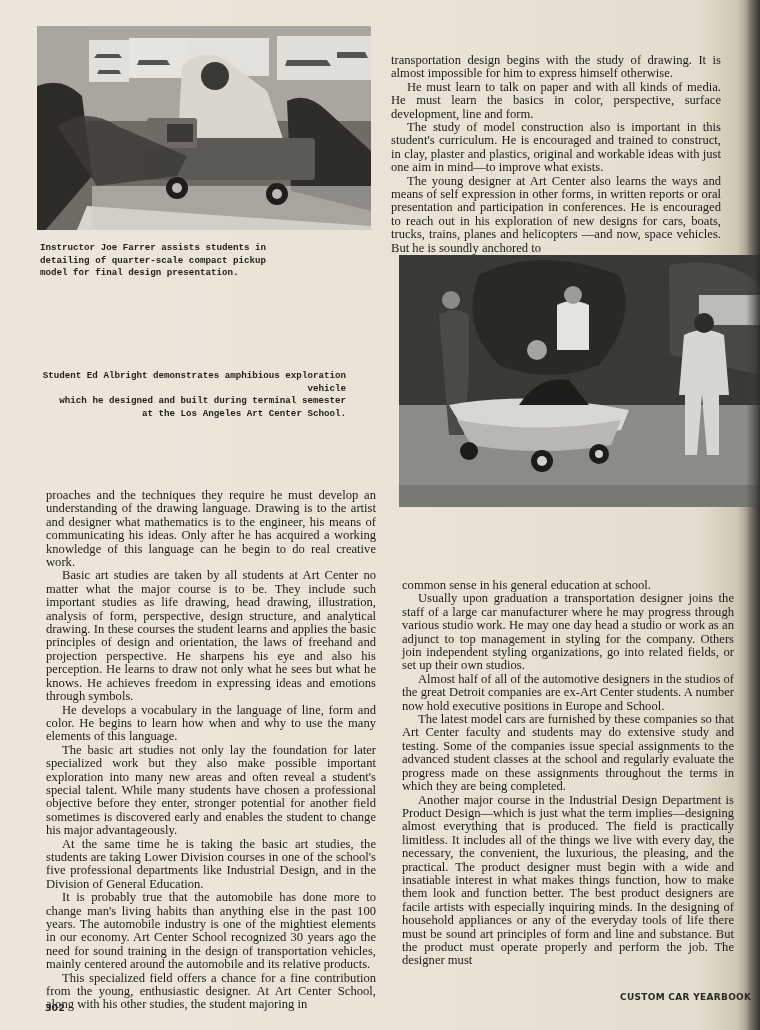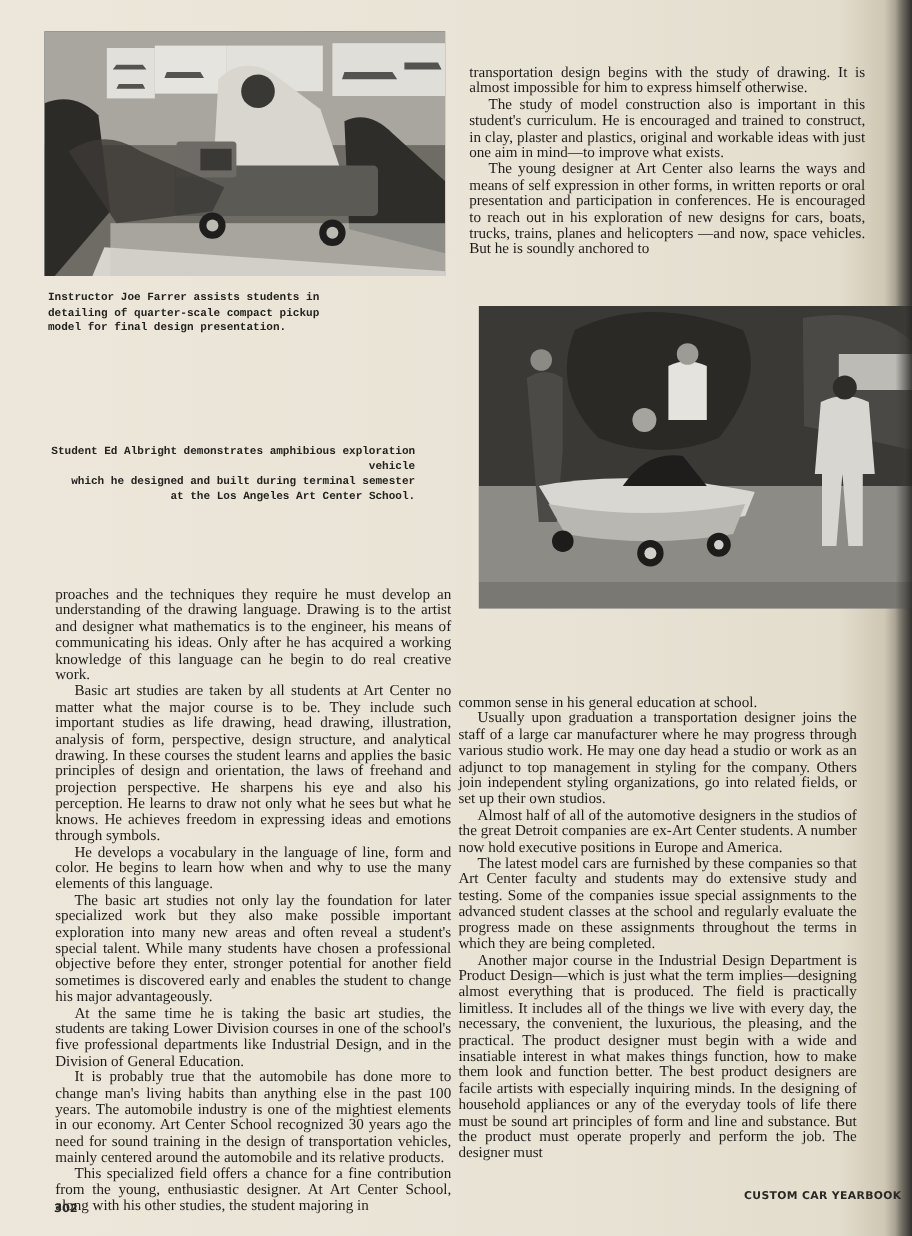--- a/index.html
+++ b/index.html
@@ -85,20 +85,21 @@
   <div class="caption" style="left:40px; top:242px; width:240px;">Instructor Joe Farrer assists students in detailing of quarter-scale compact pickup model for final design presentation.</div>
 
   <div class="caption" style="left:40px; top:370px; width:306px; text-align:right;">
     <div>Student Ed Albright demonstrates amphibious exploration vehicle</div>
     <div>which he designed and built during terminal semester</div>
     <div>at the Los Angeles Art Center School.</div>
   </div>
 
   <div class="col-text" style="left:391px; top:12px; width:330px;">
     <p class="no-indent">transportation design begins with the study of drawing. It is almost impossible for him to express himself otherwise.</p>
+    <p>He must learn to talk on paper and with all kinds of media. He must learn the basics in color, perspective, surface development, line and form.</p>
     <p>The study of model construction also is important in this student's curriculum. He is encouraged and trained to construct, in clay, plaster and plastics, original and workable ideas with just one aim in mind—to improve what exists.</p>
     <p>The young designer at Art Center also learns the ways and means of self expression in other forms, in written reports or oral presentation and participation in conferences. He is encouraged to reach out in his exploration of new designs for cars, boats, trucks, trains, planes and helicopters —and now, space vehicles. But he is soundly anchored to</p>
   </div>
 
   <div class="photo" style="left:399px; top:255px; width:361px; height:252px;">
     <svg viewBox="0 0 361 252" preserveAspectRatio="none">
       <rect x="0" y="0" width="361" height="252" fill="#6a6863"></rect>
       <rect x="0" y="0" width="361" height="150" fill="#3a3935"></rect>
       <path d="M80 20 q60 -30 140 0 q20 40 -20 90 q-50 20 -100 0 q-40 -40 -20 -90z" fill="#2a2926"></path>
       <path d="M270 10 q60 -10 91 20 v90 l-90 -20z" fill="#4a4945"></path>
@@ -126,24 +127,24 @@
   <div class="col-text" style="left:46px; top:447px; width:330px;">
     <p class="no-indent">proaches and the techniques they require he must develop an understanding of the drawing language. Drawing is to the artist and designer what mathematics is to the engineer, his means of communicating his ideas. Only after he has acquired a working knowledge of this language can he begin to do real creative work.</p>
     <p>Basic art studies are taken by all students at Art Center no matter what the major course is to be. They include such important studies as life drawing, head drawing, illustration, analysis of form, perspective, design structure, and analytical drawing. In these courses the student learns and applies the basic principles of design and orientation, the laws of freehand and projection perspective. He sharpens his eye and also his perception. He learns to draw not only what he sees but what he knows. He achieves freedom in expressing ideas and emotions through symbols.</p>
     <p>He develops a vocabulary in the language of line, form and color. He begins to learn how when and why to use the many elements of this language.</p>
     <p>The basic art studies not only lay the foundation for later specialized work but they also make possible important exploration into many new areas and often reveal a student's special talent. While many students have chosen a professional objective before they enter, stronger potential for another field sometimes is discovered early and enables the student to change his major advantageously.</p>
     <p>At the same time he is taking the basic art studies, the students are taking Lower Division courses in one of the school's five professional departments like Industrial Design, and in the Division of General Education.</p>
     <p>It is probably true that the automobile has done more to change man's living habits than anything else in the past 100 years. The automobile industry is one of the mightiest elements in our economy. Art Center School recognized 30 years ago the need for sound training in the design of transportation vehicles, mainly centered around the automobile and its relative products.</p>
     <p>This specialized field offers a chance for a fine contribution from the young, enthusiastic designer. At Art Center School, along with his other studies, the student majoring in</p>
   </div>
 
-  <div class="col-text" style="left:382px; top:537px; width:332px;">
+  <div class="col-text" style="left:402px; top:537px; width:332px;">
     <p class="no-indent">common sense in his general education at school.</p>
     <p>Usually upon graduation a transportation designer joins the staff of a large car manufacturer where he may progress through various studio work. He may one day head a studio or work as an adjunct to top management in styling for the company. Others join independent styling organizations, go into related fields, or set up their own studios.</p>
-    <p>Almost half of all of the automotive designers in the studios of the great Detroit companies are ex-Art Center students. A number now hold executive positions in Europe and America.</p>
+    <p>Almost half of all of the automotive designers in the studios of the great Detroit companies are ex-Art Center students. A number now hold executive positions in Europe and School.</p>
     <p>The latest model cars are furnished by these companies so that Art Center faculty and students may do extensive study and testing. Some of the companies issue special assignments to the advanced student classes at the school and regularly evaluate the progress made on these assignments throughout the terms in which they are being completed.</p>
     <p>Another major course in the Industrial Design Department is Product Design—which is just what the term implies—designing almost everything that is produced. The field is practically limitless. It includes all of the things we live with every day, the necessary, the convenient, the luxurious, the pleasing, and the practical. The product designer must begin with a wide and insatiable interest in what makes things function, how to make them look and function better. The best product designers are facile artists with especially inquiring minds. In the designing of household appliances or any of the everyday tools of life there must be sound art principles of form and line and substance. But the product must operate properly and perform the job. The designer must</p>
   </div>
 
   <div class="footer-num">302</div>
   <div class="footer-mag">CUSTOM CAR YEARBOOK</div>
 
   <div class="gutter-shadow"></div>
 </div>
 

